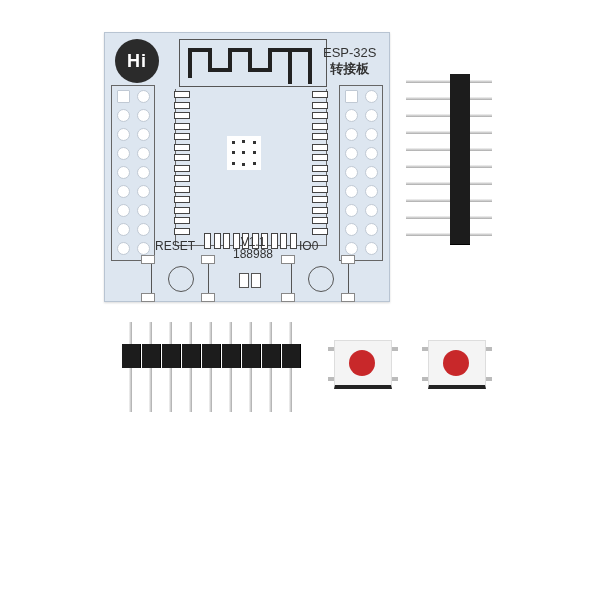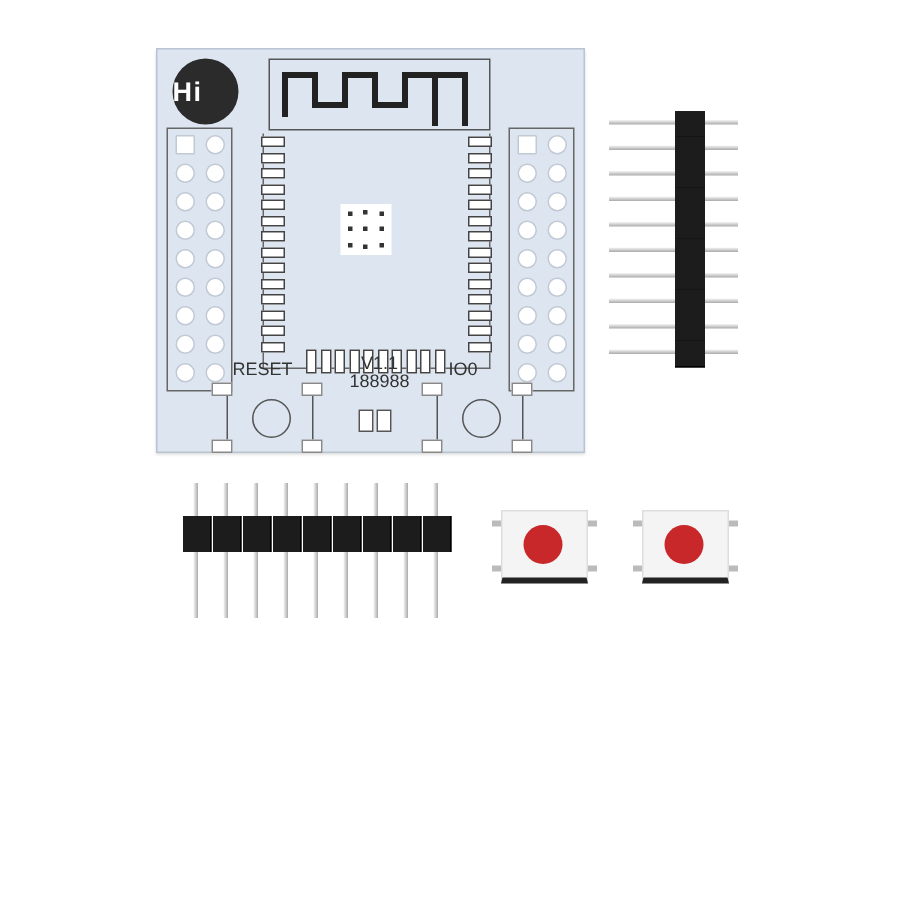--- a/index.html
+++ b/index.html
@@ -1,18 +1,18 @@
 <!DOCTYPE html>
 <html><head>
 <meta charset="utf-8">
 <style>
   html,body{margin:0;padding:0;background:#ffffff;}
   body{width:600px;height:600px;position:relative;overflow:hidden;font-family:"Liberation Sans",sans-serif;}
   .board{position:absolute;left:104px;top:32px;width:284px;height:268px;background:#dde6f0;border:1px solid #b8c4d2;box-shadow:0 1px 2px rgba(0,0,0,0.15);}
-  .logo{position:absolute;left:10px;top:6px;width:44px;height:44px;border-radius:50%;background:#2b2b2b;color:#fff;font-size:18px;font-weight:bold;display:flex;align-items:center;letter-spacing:1px;}
+  .logo{position:absolute;left:10px;top:6px;width:44px;height:44px;border-radius:50%;background:#2b2b2b;color:#fff;font-size:18px;font-weight:bold;display:flex;align-items:center;justify-content:center;letter-spacing:1px;}
   .antenna{position:absolute;left:74px;top:6px;width:146px;height:46px;border:1px solid #555;}
   .antenna svg{position:absolute;left:0;top:0;}
   .title{position:absolute;left:218px;top:12px;font-size:13px;color:#333;line-height:16px;text-align:center;}
   .header-col{position:absolute;top:52px;width:42px;height:174px;border:1px solid #666;}
   .pad{position:absolute;width:11px;height:11px;border-radius:50%;background:#fff;border:1px solid #c0c9d4;}
   .pad.sq{border-radius:1px;}
   .module{position:absolute;left:70px;top:56px;width:150px;height:156px;border-left:1px solid #666;border-right:1px solid #666;border-bottom:1px solid #666;}
   .smd{position:absolute;background:#fff;border:1px solid #444;}
   .center-pad{position:absolute;left:122px;top:103px;width:34px;height:34px;background:#fff;}
   .center-pad .dot{position:absolute;width:3px;height:3px;background:#333;}
@@ -36,20 +36,24 @@
 
 <div class="board">
   <div class="logo">
       <span>Hi</span>
     </div>
   <div class="antenna">
     <svg width="146" height="46" viewBox="0 0 146 46">
       <polyline points="10,38 10,10 30,10 30,30 50,30 50,10 70,10 70,30 90,30 90,10 130,10 130,44" fill="none" stroke="#222" stroke-width="4"></polyline>
       <line x1="110" y1="10" x2="110" y2="44" stroke="#222" stroke-width="4"></line>
     </svg>
+  </div>
+  <div class="title">
+    <div>ESP-32S</div>
+    <div style="font-weight:bold">转接板</div>
   </div>
 
   <div class="header-col" style="left:6px" id="lcol">
       <div class="pad sq" style="left: 5px; top: 4px;"></div>
       <div class="pad" style="left: 25px; top: 4px;"></div>
       <div class="pad" style="left: 5px; top: 23px;"></div>
       <div class="pad" style="left: 25px; top: 23px;"></div>
       <div class="pad" style="left: 5px; top: 42px;"></div>
       <div class="pad" style="left: 25px; top: 42px;"></div>
       <div class="pad" style="left: 5px; top: 61px;"></div>

